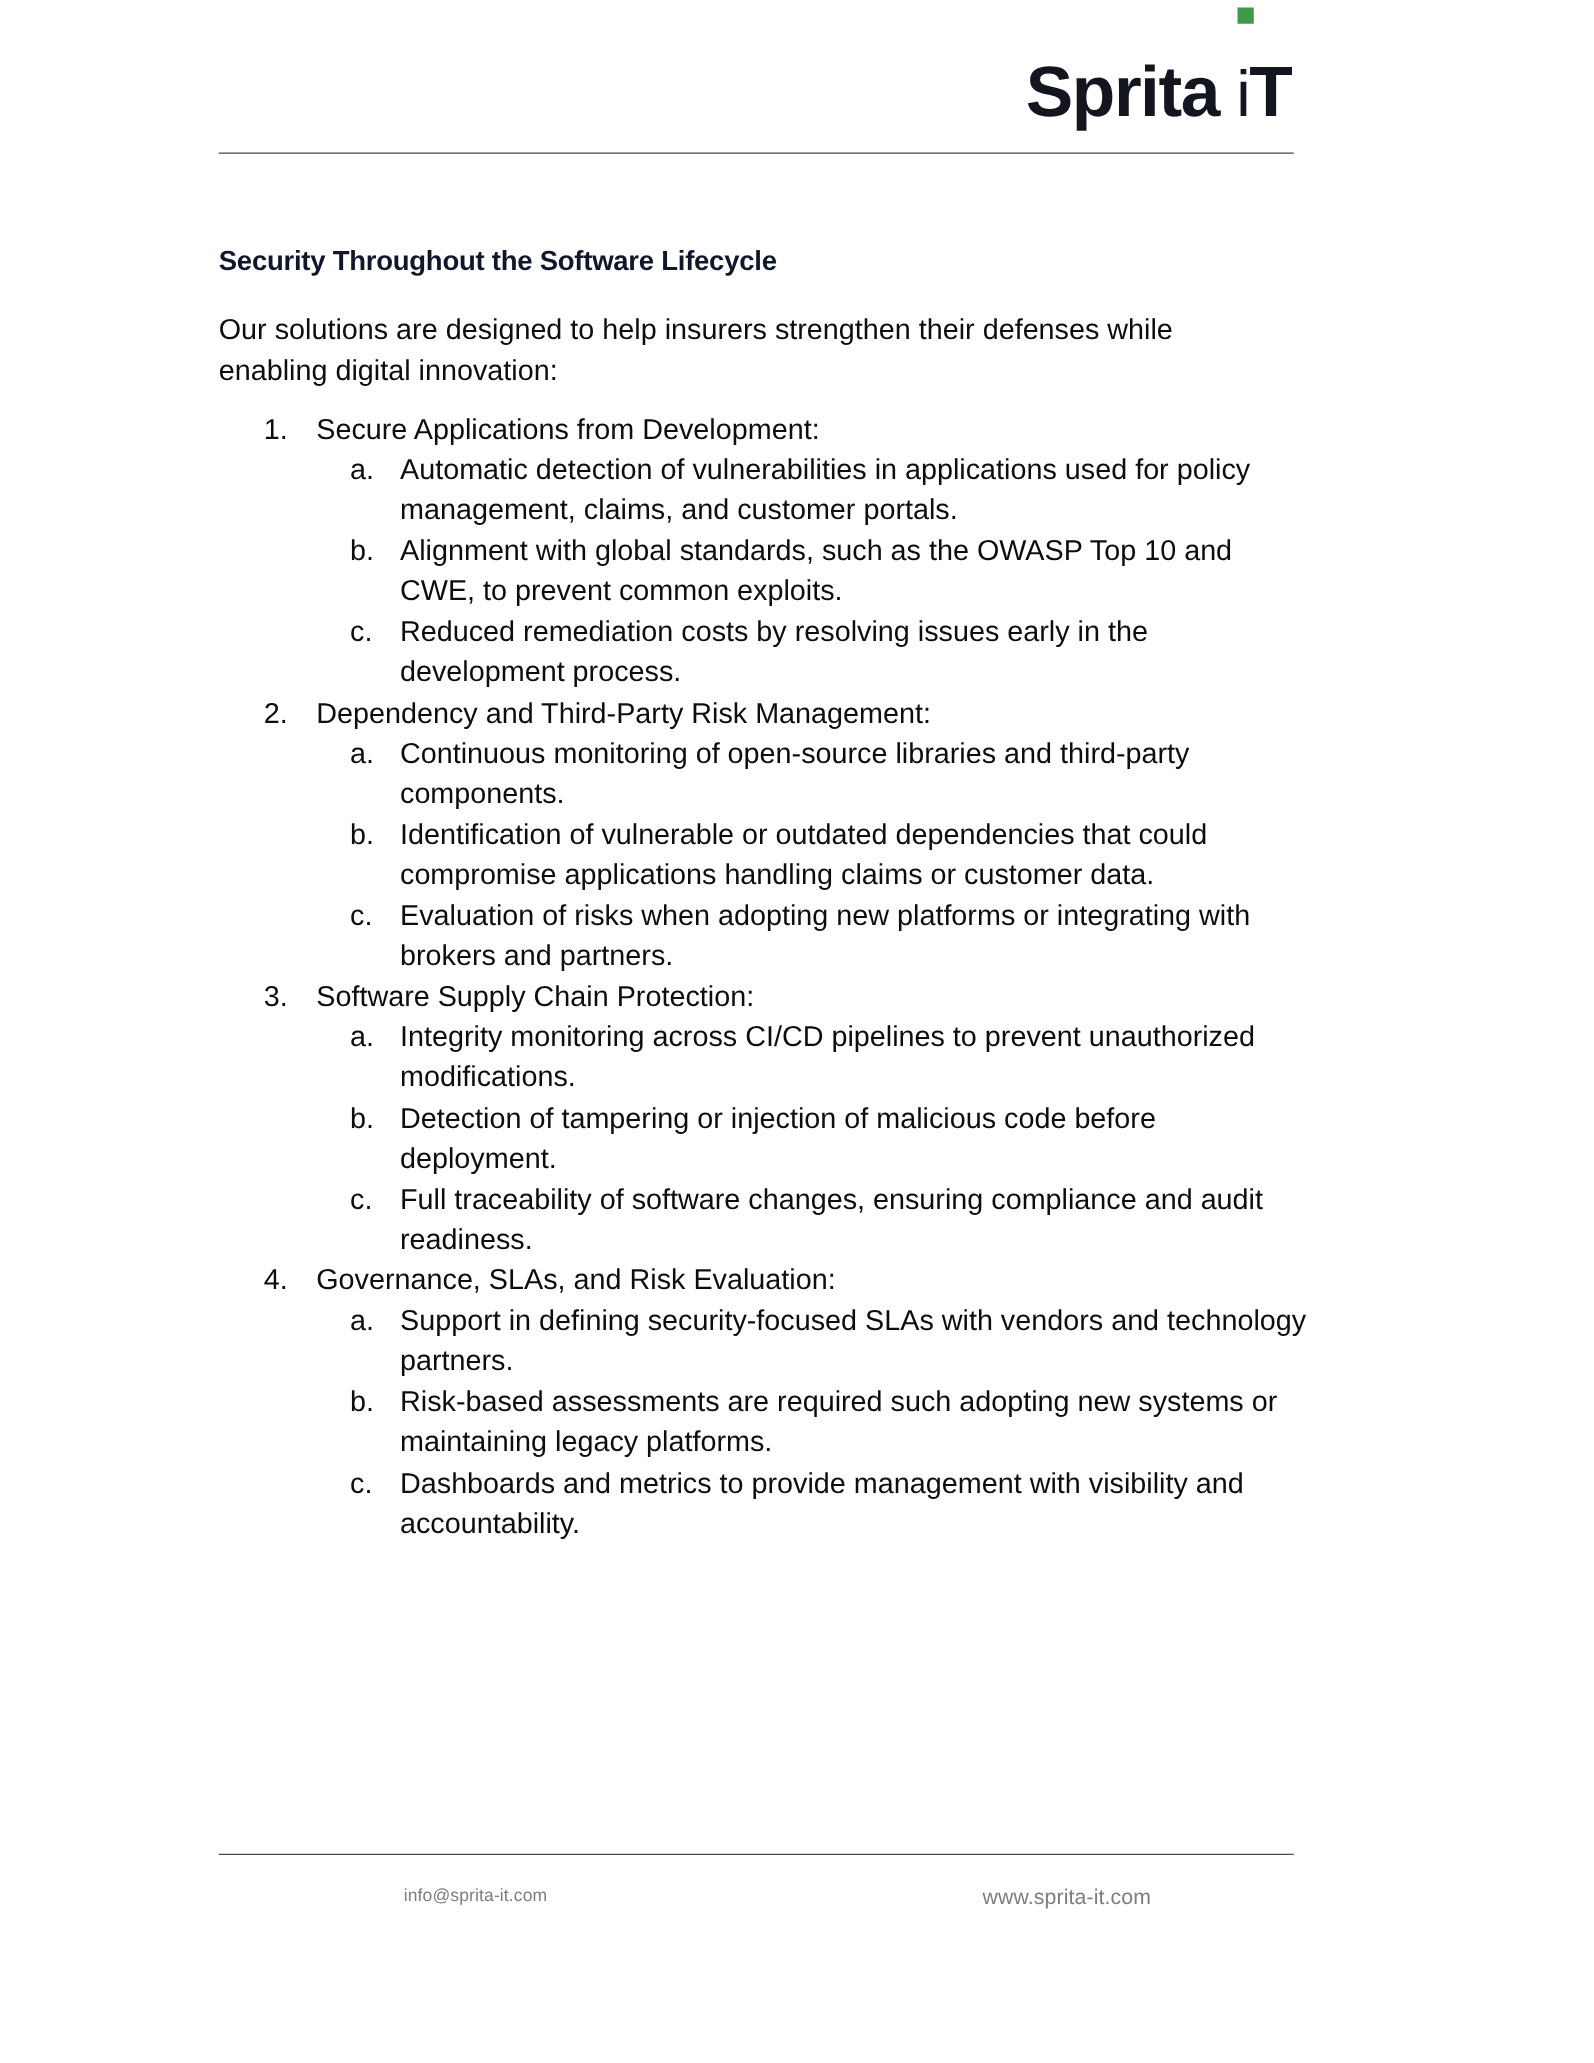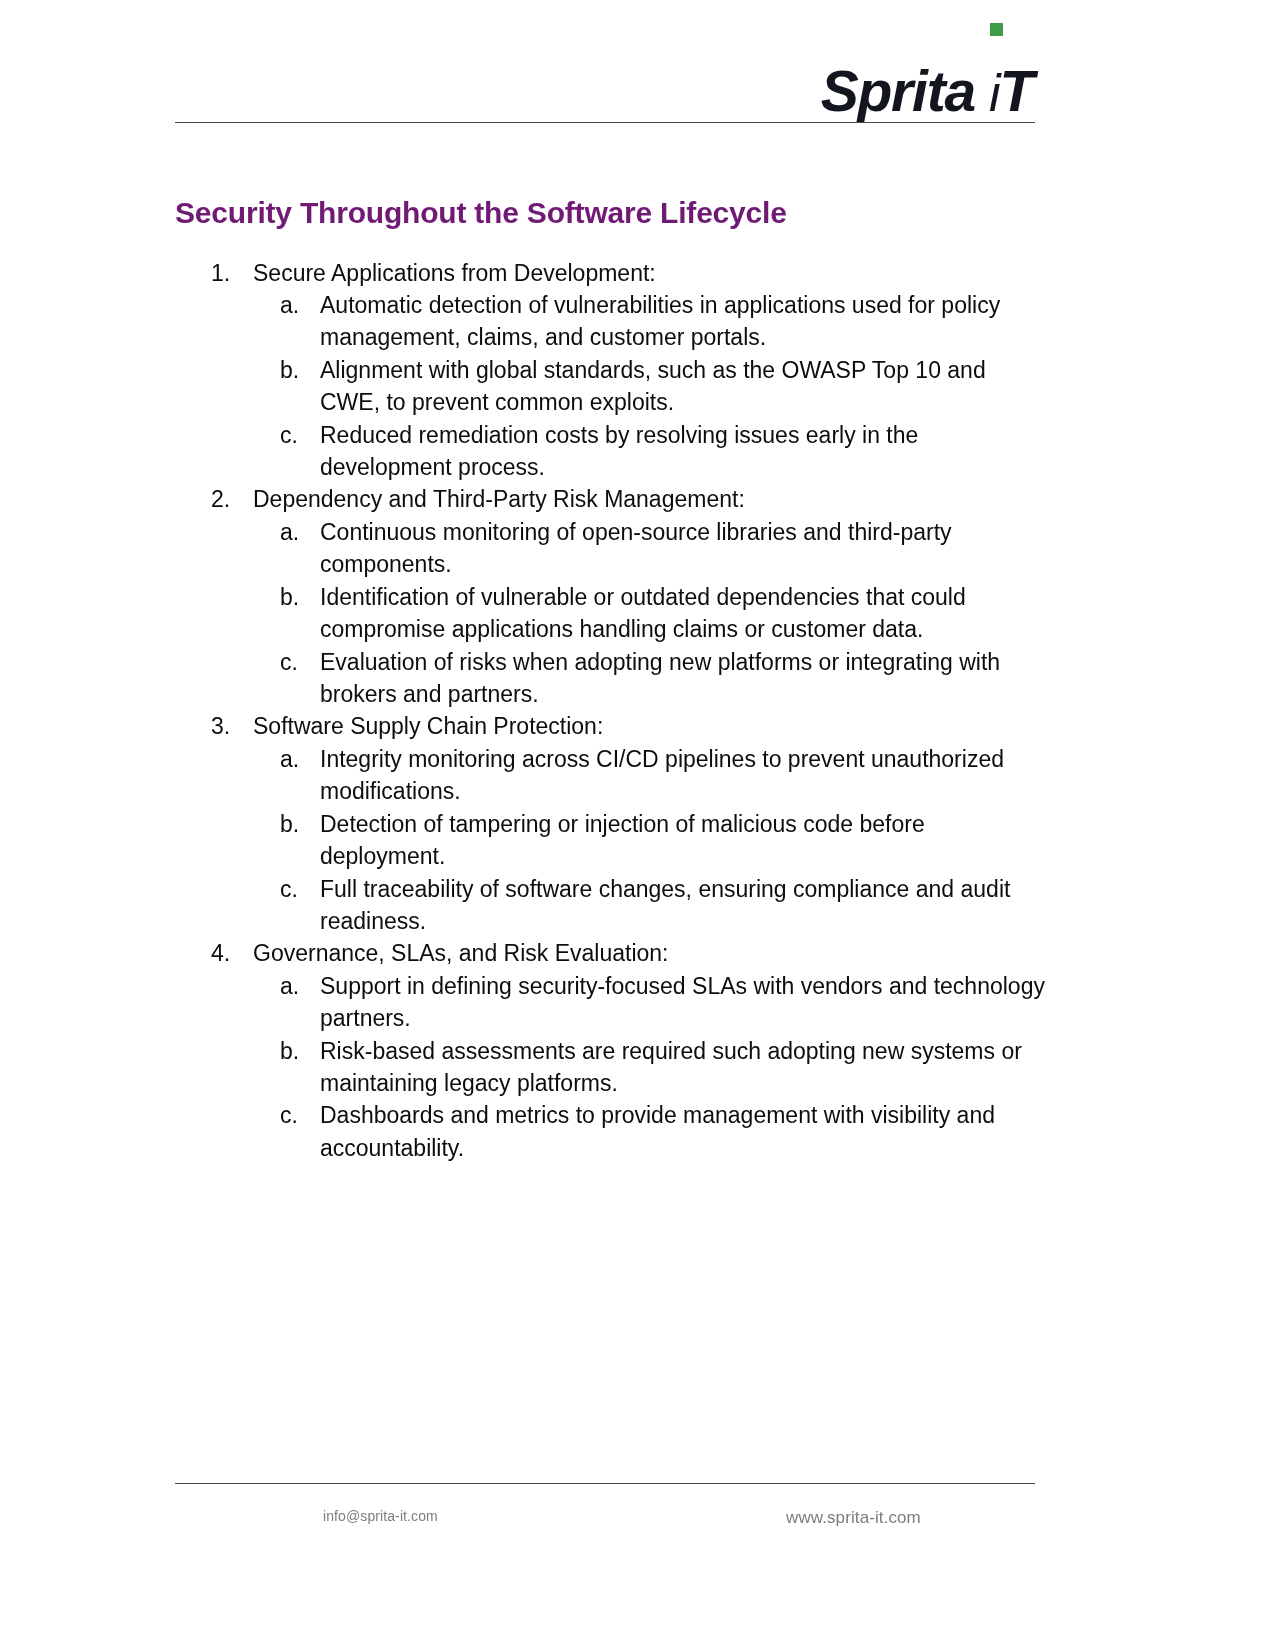--- a/index.html
+++ b/index.html
@@ -18,27 +18,26 @@
   .page {
     position: absolute;
     inset: 0;
     background: #ffffff;
   }
 
   
   .header {
     position: absolute;
     left: 175px;
-    top: 45px;
+    top: 28px;
     width: 860px;
     height: 95px;
     display: flex;
     align-items: flex-start;
     justify-content: flex-end;
-    font-style: italic;
   }
   .logo {
     display: inline-flex;
     align-items: baseline;
     font-family: "Liberation Sans", "DejaVu Sans", sans-serif;
     font-weight: 700;
     font-size: 57px;
     letter-spacing: -1.2px;
     color: #14161f;
     line-height: 1;
@@ -84,23 +83,23 @@
     position: absolute;
     left: 175px;
     top: 196px;
     width: 870px;
   }
 
   h1.doc-title {
     margin: 0 0 26px 0;
     padding: 0;
     font-family: "Liberation Sans", "DejaVu Sans", sans-serif;
-    font-size: 30px;
+    font-size: 22px;
     font-weight: 700;
-    color: #701a75;
+    color: #0f172a;
     letter-spacing: -0.2px;
     line-height: 1.15;
   }
 
   p.intro {
     margin: 0;
     padding: 0;
     font-size: 23px;
     line-height: 1.42;
     color: #0d0d0d;
@@ -206,20 +205,21 @@
       <span class="logo-mark">Sprita</span>
         <span class="logo-i-wrap"><span class="logo-dot"></span><span class="logo-i">i</span><span class="logo-t">T</span></span>
     </div>
   </div>
   <div class="header-rule"></div>
 
   <div class="content">
 
     <h1 class="doc-title">Security Throughout the Software Lifecycle</h1>
 
+    <p class="intro">Our solutions are designed to help insurers strengthen their defenses while enabling digital innovation:</p>
 
     <ol class="level1">
 
       <li>
         <span class="num">1.</span>
         <span class="l1-text">Secure Applications from Development:</span>
         <ol class="level2">
           <li>
             <span class="alpha">a.</span>
             <span class="l2-text">Automatic detection of vulnerabilities in applications used for policy management, claims, and customer portals.</span>

